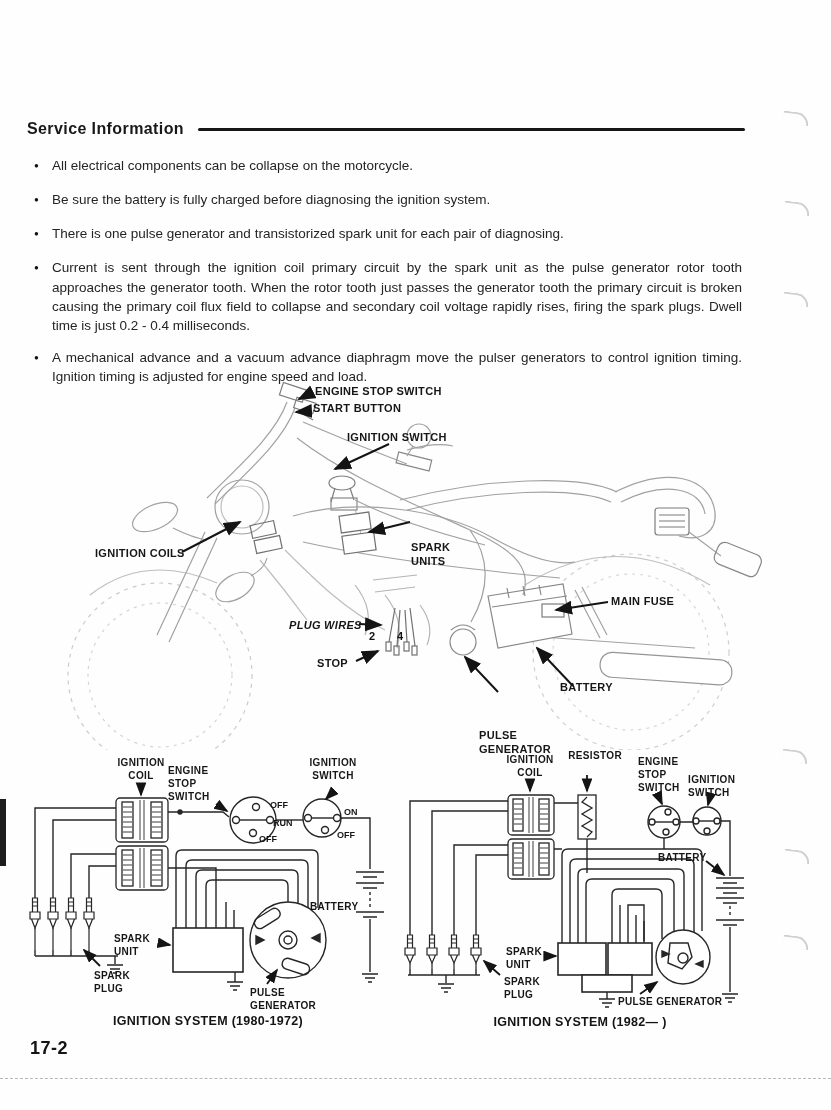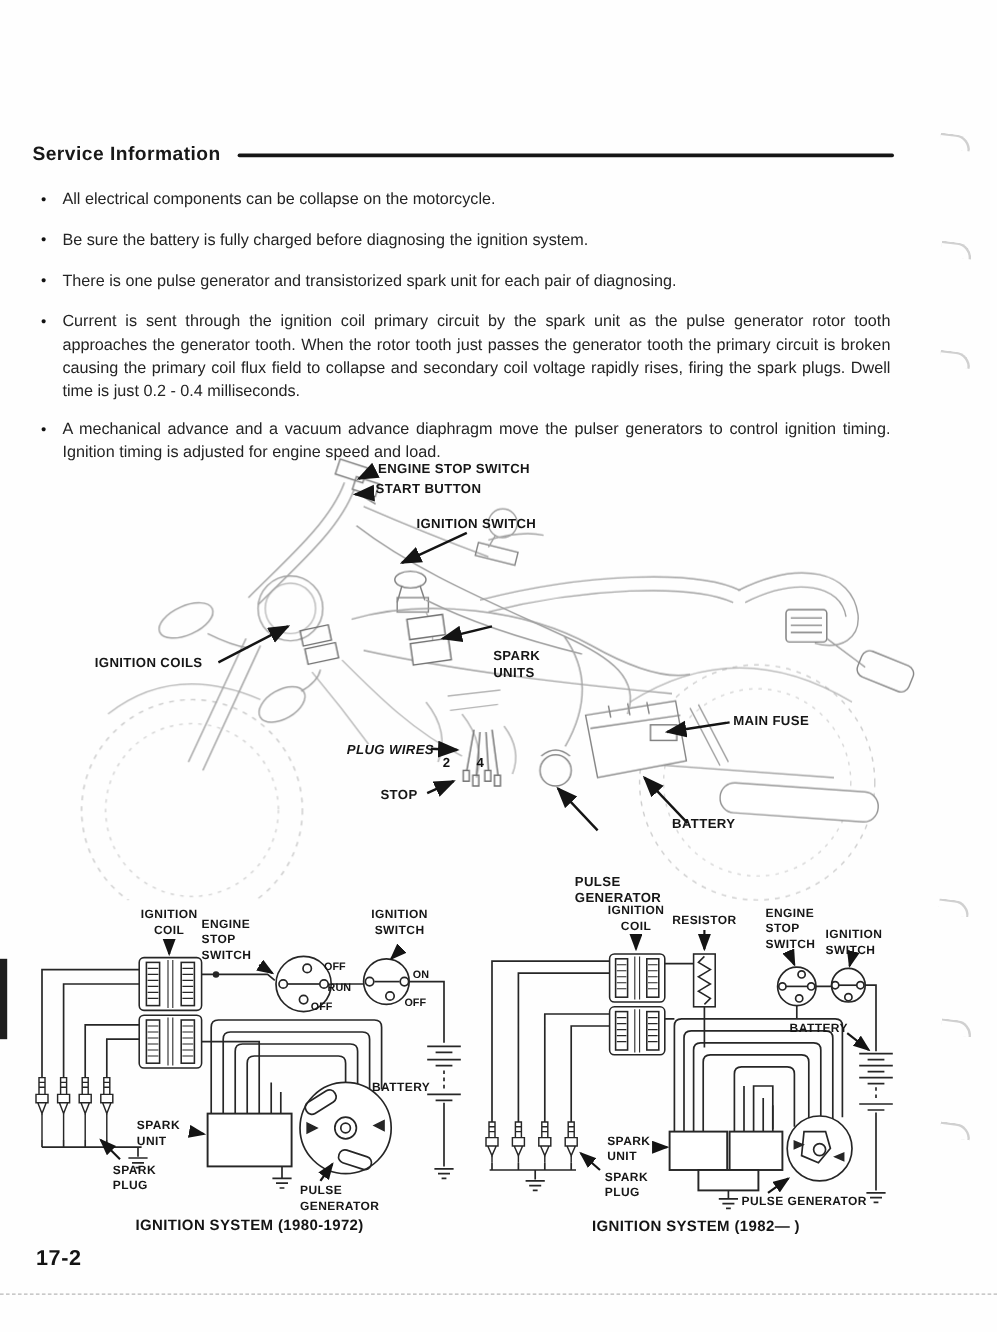--- a/index.html
+++ b/index.html
@@ -156,21 +156,21 @@
         <line x1="304" y1="244" x2="326" y2="245" marker-end="url(#mArr)"></line>
         <line x1="301" y1="281" x2="323" y2="271" marker-end="url(#mArr)"></line>
         <line x1="443" y1="312" x2="410" y2="277" marker-end="url(#mArr)"></line>
         <line x1="518" y1="306" x2="482" y2="268" marker-end="url(#mArr)"></line>
       </g>
     </svg>
     <div class="abs callout" style="left:260px;top:4px;">ENGINE STOP SWITCH</div>
     <div class="abs callout" style="left:258px;top:21px;">START BUTTON</div>
     <div class="abs callout" style="left:292px;top:50px;">IGNITION SWITCH</div>
     <div class="abs callout wrap" style="left:356px;top:124px;width:52px;">SPARK UNITS</div>
-    <div class="abs callout" style="left:24px;top:166px;">IGNITION COILS</div>
+    <div class="abs callout" style="left:40px;top:166px;">IGNITION COILS</div>
     <div class="abs callout" style="left:556px;top:214px;">MAIN FUSE</div>
     <div class="abs callout" style="left:234px;top:238px;font-style:italic;">PLUG WIRES</div>
     <div class="abs plugnum" style="left:314px;top:250px;">2</div>
     <div class="abs plugnum" style="left:342px;top:250px;">4</div>
     <div class="abs callout" style="left:262px;top:276px;">STOP</div>
     <div class="abs callout wrap" style="left:424px;top:312px;width:90px;">PULSE GENERATOR</div>
     <div class="abs callout" style="left:505px;top:300px;">BATTERY</div>
   </div>
 
   <div class="abs" style="left:20px;top:750px;width:380px;height:295px;">
@@ -394,21 +394,21 @@
         <line x1="187" y1="30" x2="187" y2="46" marker-end="url(#mA2)"></line>
         <line x1="258" y1="50" x2="262" y2="59" marker-end="url(#mA2)"></line>
         <line x1="310" y1="52" x2="308" y2="60" marker-end="url(#mA2)"></line>
         <line x1="306" y1="116" x2="324" y2="130" marker-end="url(#mA2)"></line>
         <line x1="148" y1="211" x2="156" y2="211" marker-end="url(#mA2)"></line>
         <line x1="100" y1="230" x2="84" y2="216" marker-end="url(#mA2)"></line>
         <line x1="240" y1="249" x2="257" y2="237" marker-end="url(#mA2)"></line>
       </g>
     </svg>
     <div class="abs dlabel center" style="left:94px;top:8px;width:72px;">IGNITION COIL</div>
-    <div class="abs dlabel center" style="left:152px;top:16px;width:70px;">RESISTOR</div>
+    <div class="abs dlabel center" style="left:152px;top:4px;width:70px;text-align:right;">RESISTOR</div>
     <div class="abs dlabel" style="left:238px;top:10px;width:54px;">ENGINE STOP SWITCH</div>
     <div class="abs dlabel" style="left:288px;top:28px;width:54px;">IGNITION SWITCH</div>
     <div class="abs dlabel nowrap" style="left:258px;top:106px;">BATTERY</div>
     <div class="abs dlabel" style="left:106px;top:200px;width:44px;">SPARK UNIT</div>
     <div class="abs dlabel" style="left:104px;top:230px;width:44px;">SPARK PLUG</div>
     <div class="abs dlabel nowrap" style="left:218px;top:250px;">PULSE GENERATOR</div>
     <div class="abs caption" style="left:55px;top:270px;width:250px;">IGNITION SYSTEM (1982— )</div>
   </div>
 
   <div class="abs pagenum">17-2</div>

